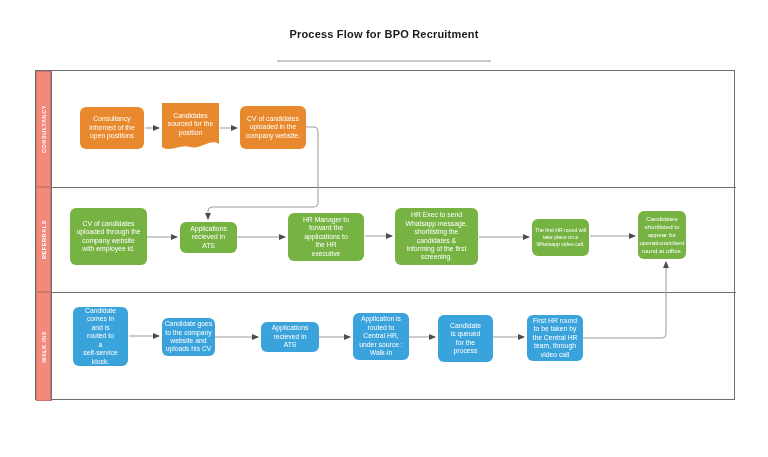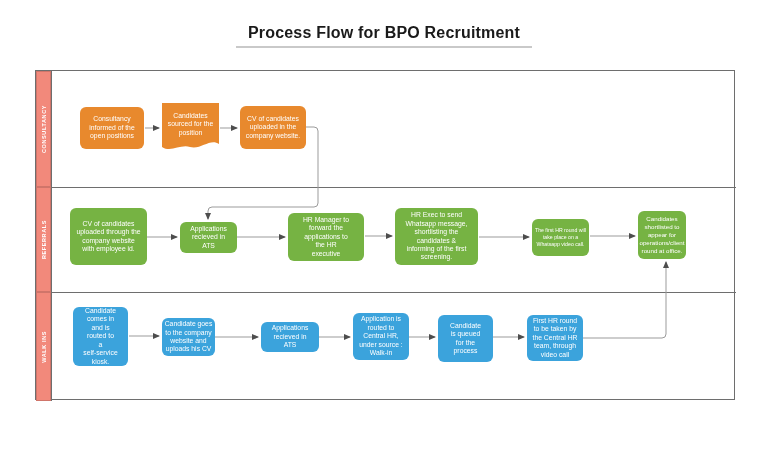--- a/index.html
+++ b/index.html
@@ -1,20 +1,20 @@
 <!DOCTYPE html>
 <html><head>
 <meta charset="utf-8">
 <style>
   html,body{margin:0;padding:0;background:#fff;}
   .canvas{position:relative;width:768px;height:457px;background:#fff;overflow:hidden;
           font-family:"Liberation Sans", sans-serif;}
   .title-wrap{position:absolute;top:24px;left:0;width:768px;text-align:center;}
-  .title-wrap span{display:inline-block;font-size:16px;font-weight:bold;color:#1a1a1a;
-          padding:0 12px 4px 12px;border-bottom:2px solid #c9c9c9;letter-spacing:.2px;}
+  .title-wrap span{display:inline-block;font-size:11px;font-weight:bold;color:#1a1a1a;
+          padding:0 12px 20px 12px;border-bottom:2px solid #c9c9c9;letter-spacing:.2px;}
   .swimlanes{position:absolute;left:35px;top:70px;width:700px;height:330px;
           border:1px solid #6e6e6e;box-sizing:border-box;background:#fff;}
   .lane-sep{position:absolute;left:0;width:700px;height:1px;background:#6e6e6e;}
   .label-col-border{position:absolute;left:15px;top:0;width:1px;height:330px;background:#6e6e6e;}
   .lane-cell{position:absolute;left:0;width:15px;box-sizing:border-box;
           border:1px solid #d0756a;display:flex;align-items:center;justify-content:center;}
   .lane-cell span{writing-mode:vertical-rl;transform:rotate(180deg);
           font-size:5.5px;font-weight:bold;color:#fff;letter-spacing:.6px;white-space:nowrap;}
   .node{position:absolute;border-radius:6px;display:flex;align-items:center;justify-content:center;
           box-sizing:border-box;padding:2px;}

